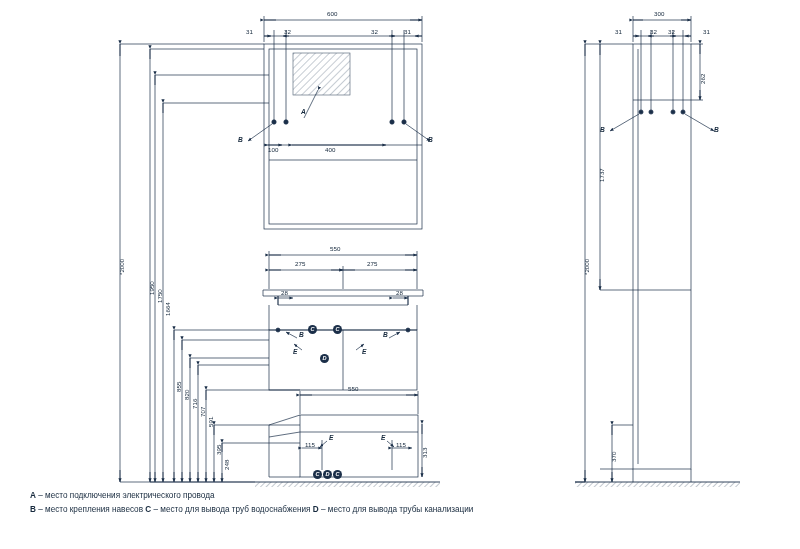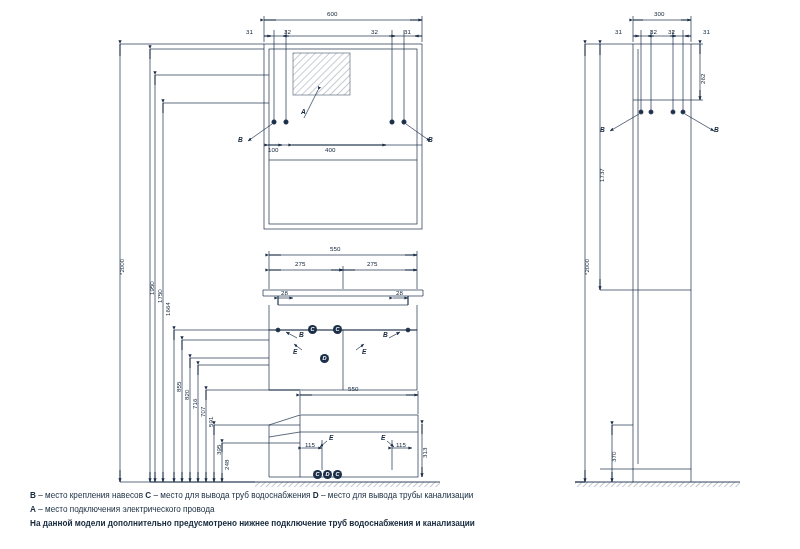--- a/index.html
+++ b/index.html
@@ -340,21 +340,20 @@
   <div class="lbl" style="left:703px;top:28px;">31</div>
   <div class="lbl vert" style="left:699px;top:84px;">262</div>
   <div class="lbl it" style="left:600px;top:126px;">B</div>
   <div class="lbl it" style="left:714px;top:126px;">B</div>
   <div class="lbl vert" style="left:583px;top:275px;">*2000</div>
   <div class="lbl vert" style="left:598px;top:182px;">1737</div>
   <div class="lbl vert" style="left:610px;top:462px;">370</div>
 
   <div class="legend">
     <div class="row">
+      <b>A</b><span> – место подключения электрического провода</span>
+    </div>
+    <div class="row">
       <b>B</b><span> – место крепления навесов </span><b>C</b><span> – место для вывода труб водоснабжения </span><b>D</b><span> – место для вывода трубы канализации</span>
     </div>
-    <div class="row">
-      <b>A</b><span> – место подключения электрического провода</span>
-    </div>
-    <div class="row ln3">На данной модели дополнительно предусмотрено нижнее подключение труб водоснабжения и канализации</div>
   </div>
 
 </div>
 
 </body></html>

